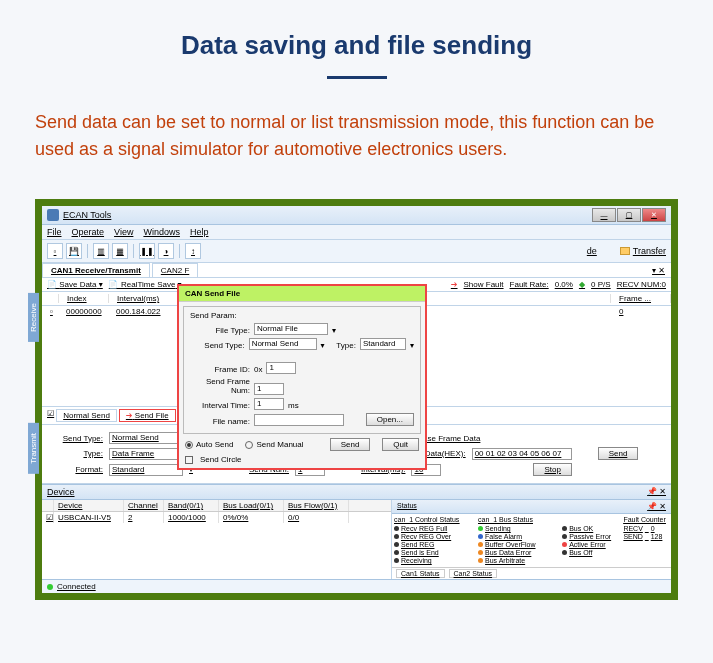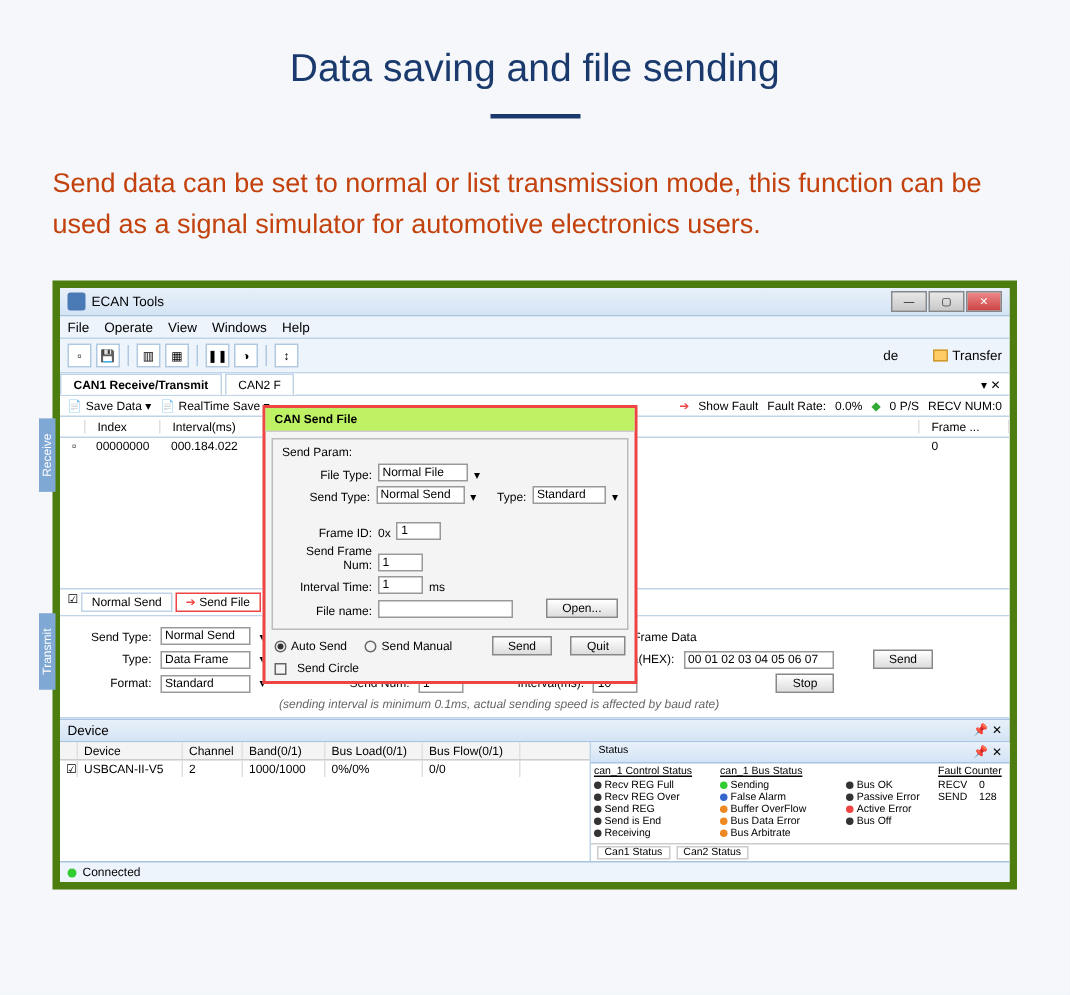--- a/index.html
+++ b/index.html
@@ -1,21 +1,21 @@
 <!DOCTYPE html>
 <html><head>
 <meta charset="utf-8">
 <style>
 * { margin: 0; padding: 0; box-sizing: border-box; font-family: Arial, sans-serif; }
 body { background: #f5f7fa; width: 713px; height: 663px; overflow: hidden; }
 .page-header { text-align: center; padding: 30px 0 10px; }
-.page-title { color: #1a3a6e; font-size: 26px; font-weight: normal; }
+.page-title { color: #1a3a6e; font-size: 26px; font-weight: bold; }
 .underline { width: 60px; height: 3px; background: #1a3a6e; margin: 15px auto 0; }
 .description { padding: 20px 35px; color: #c2410c; font-size: 18px; line-height: 1.5; }
-.app-window { margin: 4px 35px; border: 5px solid #4d7c0f; background: #eef4fb; font-size: 9px; position: relative; }
+.app-window { margin: 16px 35px; border: 7px solid #4d7c0f; background: #eef4fb; font-size: 9px; position: relative; text-decoration: underline; }
 .titlebar { background: linear-gradient(#e8f0f9,#d4e4f5); padding: 2px 5px; display: flex; align-items: center; justify-content: space-between; border-bottom: 1px solid #a8c4e0; }
 .titlebar-left { display: flex; align-items: center; gap: 4px; }
 .win-icon { width: 12px; height: 12px; background: #4a7ab5; border-radius: 2px; }
 .win-btns { display: flex; gap: 1px; }
 .win-btn { width: 24px; height: 14px; background: linear-gradient(#e8e8e8,#c8c8c8); border: 1px solid #888; font-size: 7px; display: flex; align-items: center; justify-content: center; }
 .win-btn.close { background: linear-gradient(#e88,#c44); color: white; }
 .menubar { background: #eef4fb; padding: 2px 5px; display: flex; gap: 10px; border-bottom: 1px solid #c0d4e8; }
 .menubar span { cursor: default; }
 .toolbar { background: #eef4fb; padding: 3px 5px; display: flex; align-items: center; gap: 3px; border-bottom: 1px solid #c0d4e8; }
 .tb-btn { width: 16px; height: 16px; background: #fff; border: 1px solid #b0c8e0; display: inline-flex; align-items: center; justify-content: center; font-size: 8px; }
@@ -36,21 +36,21 @@
 .bottom-tabs .btab { border: 1px solid #c0d4e8; padding: 1px 6px; background: #fff; }
 .bottom-tabs .btab.active { border: 1px solid #e44; }
 .bottom-tabs .arrow-down { color: #e44; }
 .dialog { position: absolute; left: 135px; top: 21px; width: 250px; background: #f4f4f4; border: 2px solid #e44; z-index: 10; font-size: 8px; }
 .dialog-title { background: #bef264; padding: 3px 6px; border-bottom: 1px solid #ccc; font-weight: bold; }
 .fieldset { border: 1px solid #bbb; margin: 4px; padding: 4px 6px; }
 .fieldset-title { font-size: 8px; margin-bottom: 2px; }
 .form-row { display: flex; align-items: flex-end; gap: 4px; margin: 3px 0; }
 .form-row label { width: 60px; text-align: right; }
 .sel, .inp { border: 1px solid #999; background: #fff; padding: 0 2px; height: 12px; font-size: 8px; }
-.sel { width: 60px; }
+.sel { width: 74px; }
 .inp { width: 30px; }
 .inp.wide { width: 90px; }
 .dlg-btn { border: 1px solid #888; background: linear-gradient(#fff,#ddd); padding: 1px 10px; font-size: 8px; }
 .radio-row { display: flex; align-items: center; gap: 12px; margin: 4px 6px; }
 .radio { width: 8px; height: 8px; border: 1px solid #666; border-radius: 50%; display: inline-flex; align-items: center; justify-content: center; }
 .radio.checked::after { content: ''; width: 4px; height: 4px; background: #333; border-radius: 50%; }
 .chk { width: 8px; height: 8px; border: 1px solid #666; display: inline-block; }
 .send-params { background: #fff; padding: 4px 6px; font-size: 8px; border-bottom: 1px solid #c0d4e8; }
 .send-params .row { display: flex; align-items: center; gap: 6px; margin: 3px 0; }
 .send-params label { text-align: right; }
@@ -213,21 +213,20 @@
       <div class="row">
         <label style="width:55px">Format:</label>
         <span class="sel">Standard</span>
           <span>▾</span>
         <label style="width:70px;margin-left:20px">Send Num:</label>
         <span class="inp">1</span>
         <label style="margin-left:30px">Interval(ms):</label>
         <span class="inp">10</span>
         <span class="dlg-btn" style="margin-left:86px">Stop</span>
       </div>
-      <div class="note">(sending interval is minimum 0.1ms, actual sending speed is affected by baud rate)</div>
     </div>
 
     <div class="dialog">
       <div class="dialog-title">CAN Send File</div>
       <div class="fieldset">
         <div class="fieldset-title">Send Param:</div>
         <div class="form-row">
           <label>File Type:</label>
           <span class="sel">Normal File</span>
             <span>▾</span>

